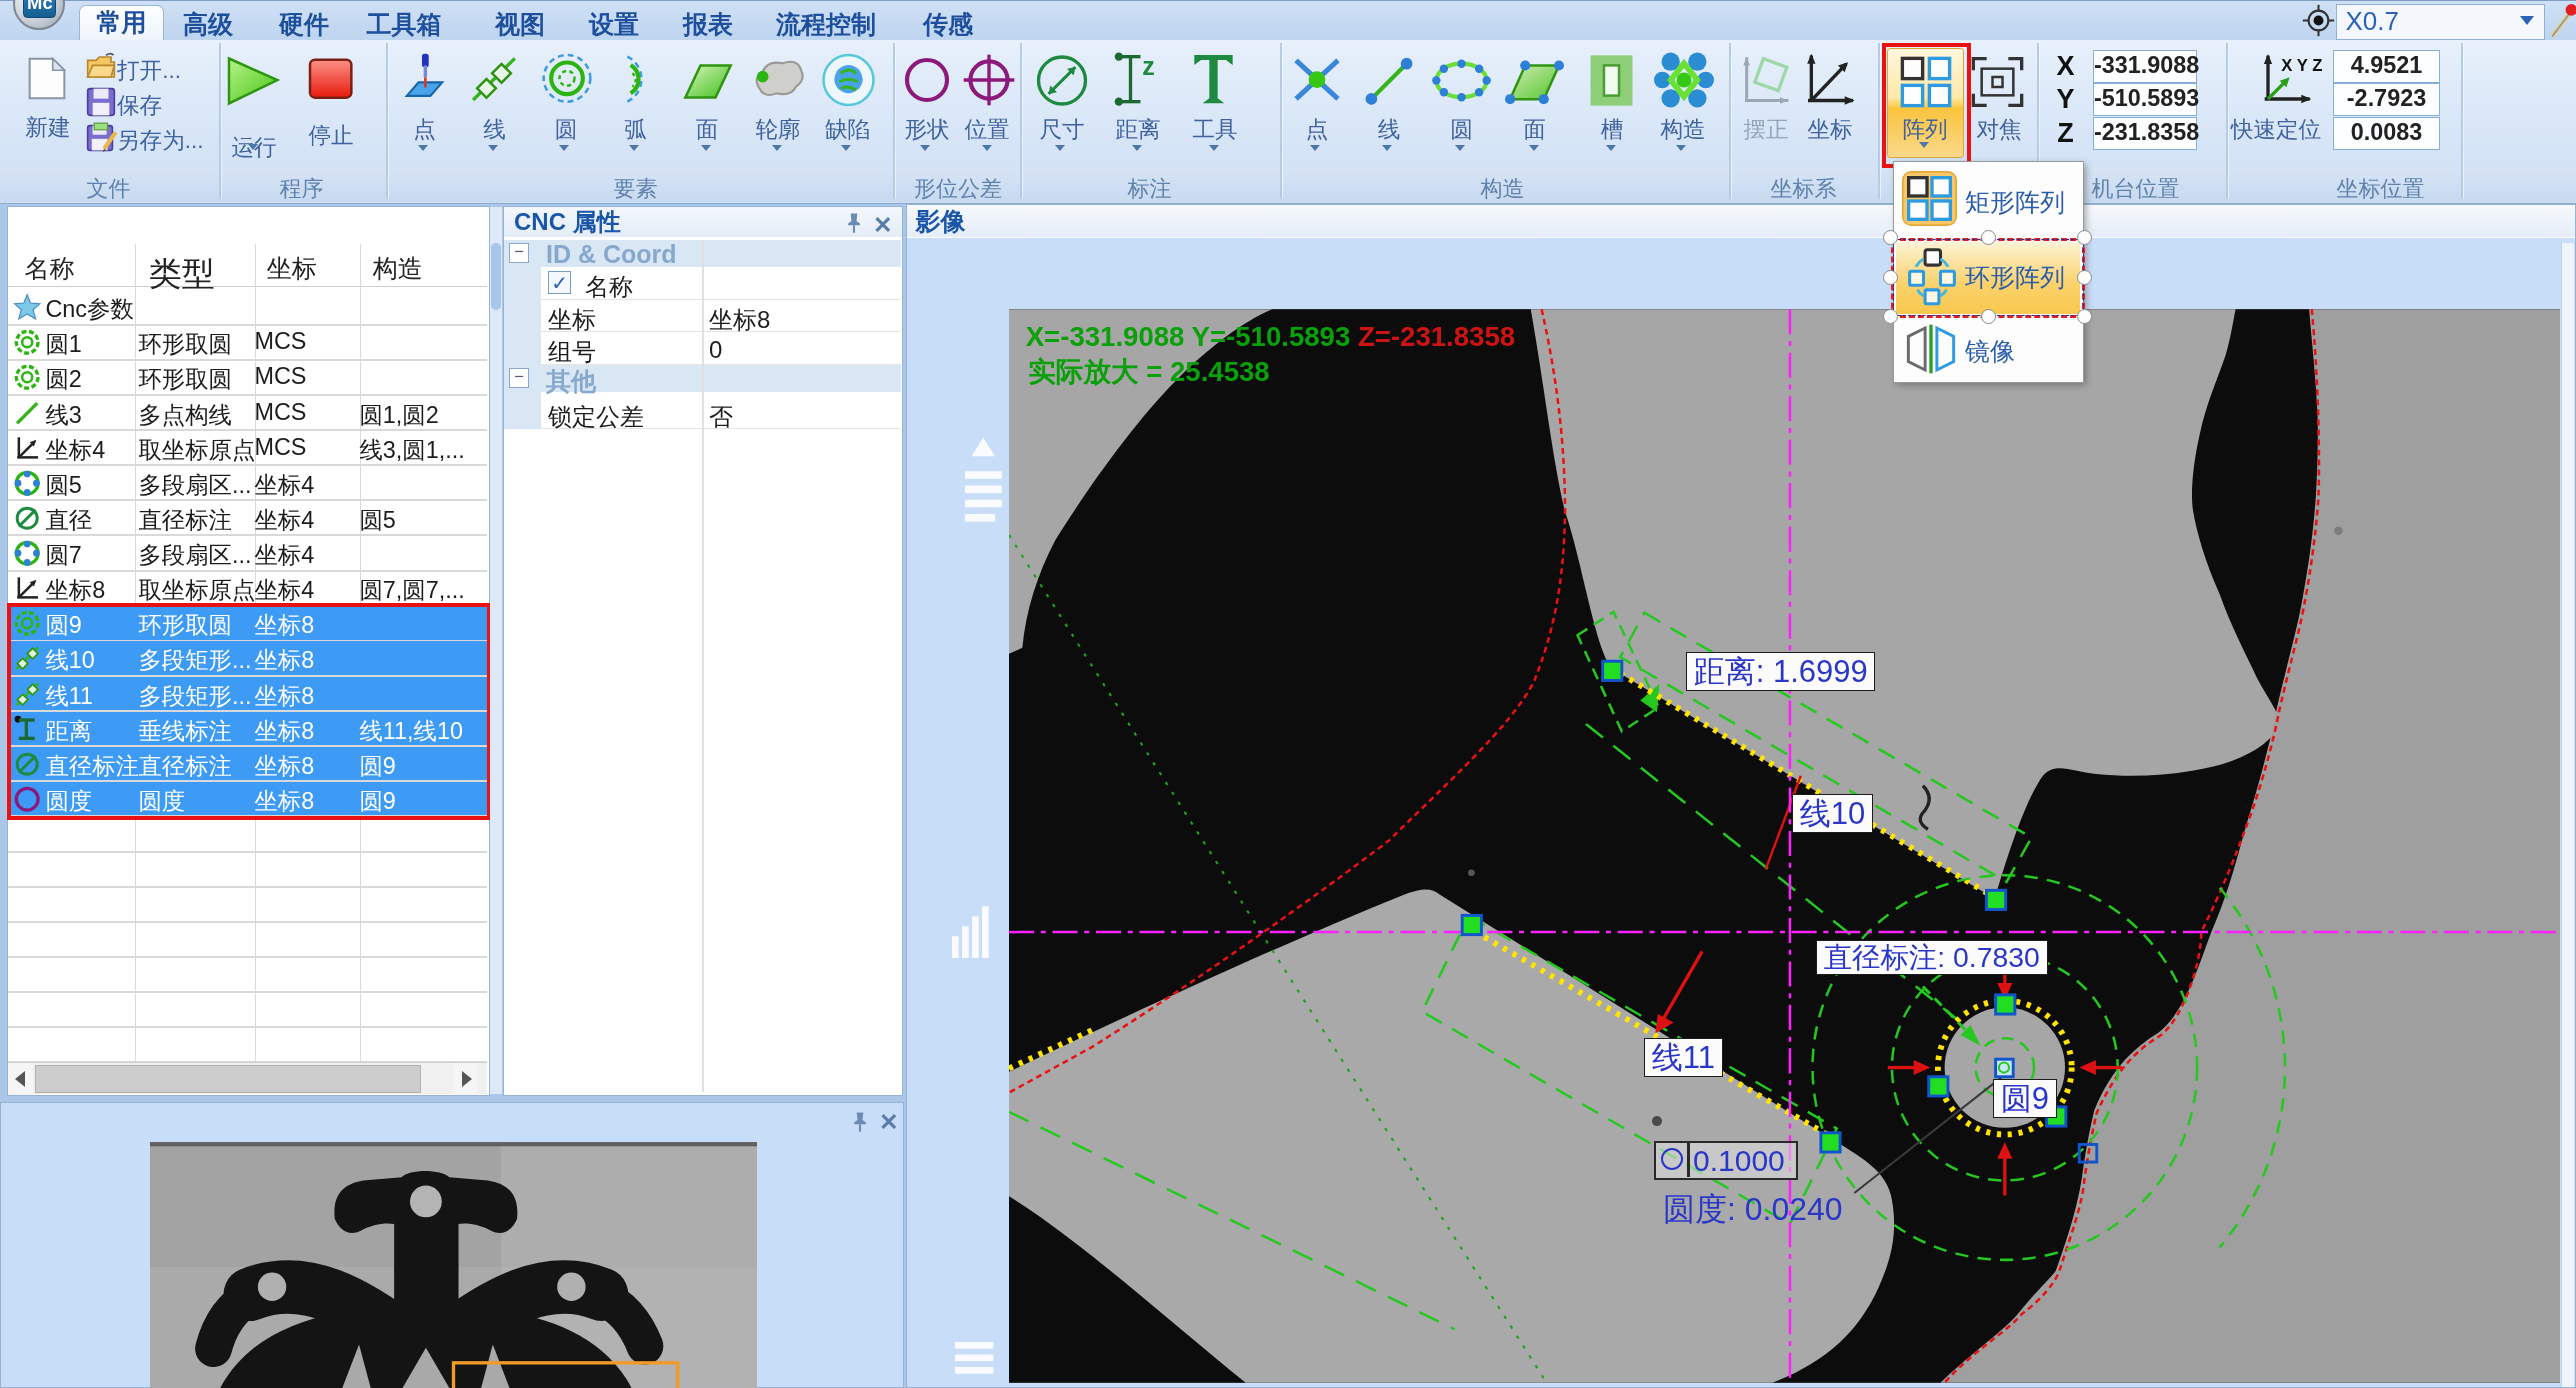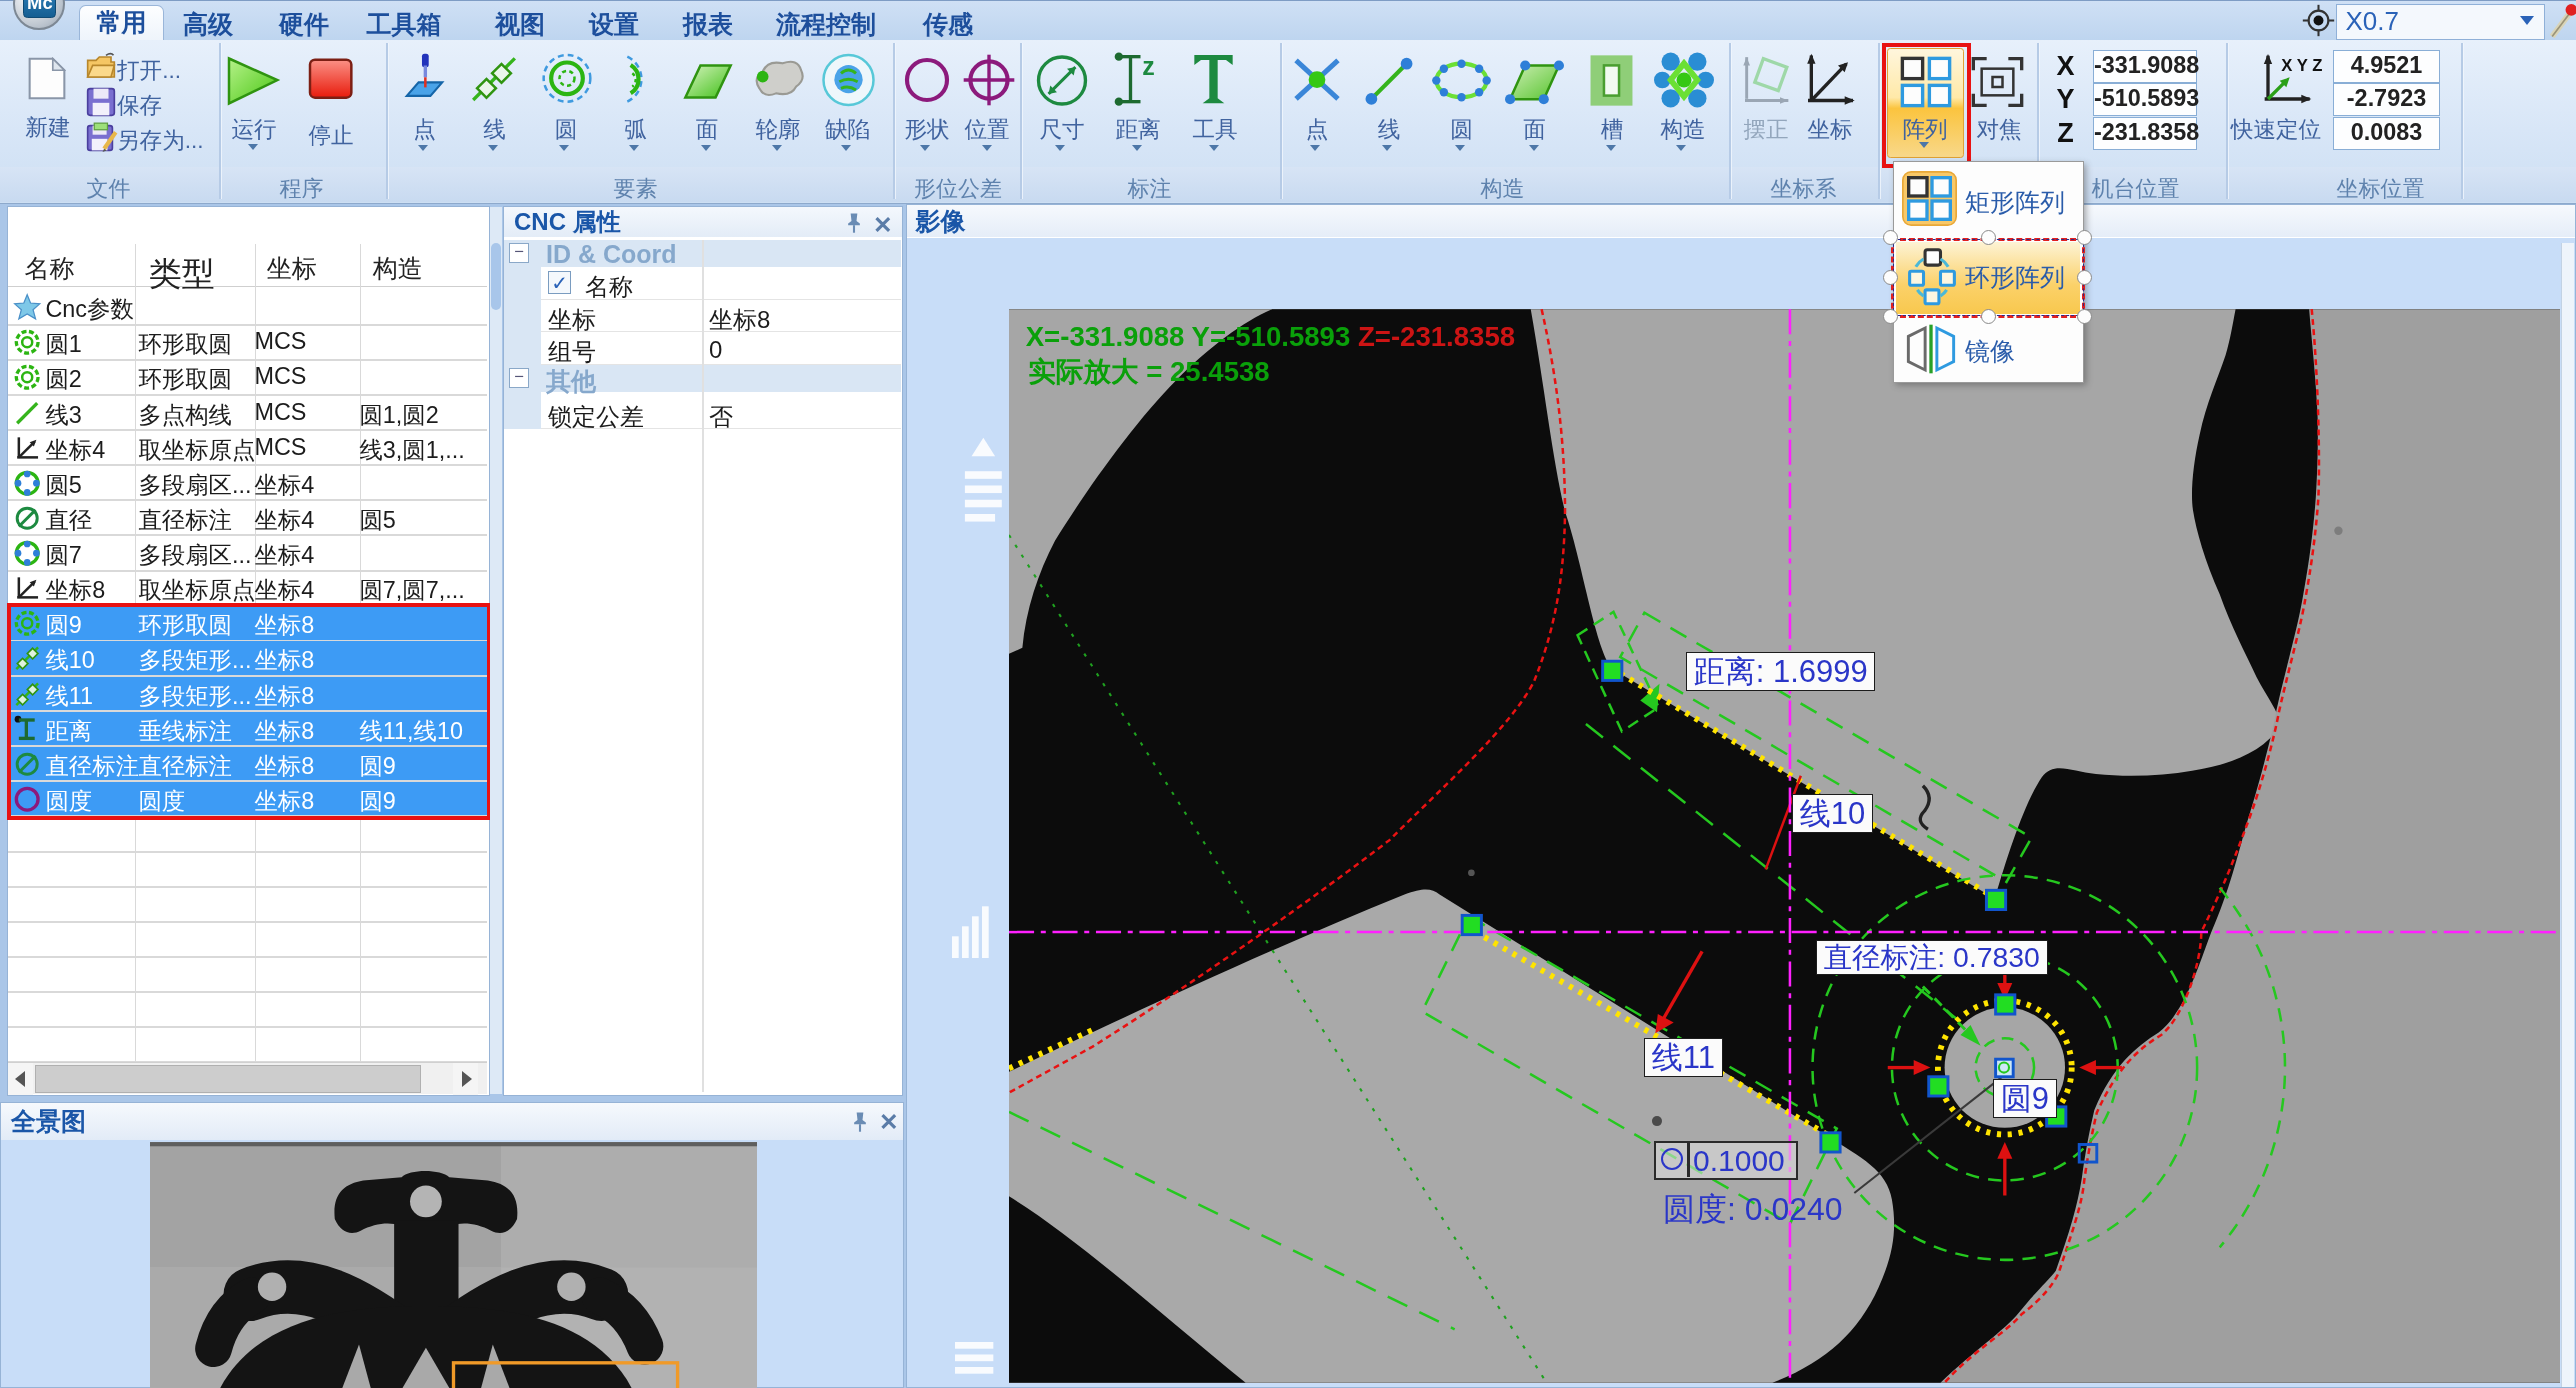--- a/index.html
+++ b/index.html
@@ -94,21 +94,21 @@
 <div class="rglabel" style="left:50px;width:117px;">文件</div>
 <svg class="abs" style="left:224px;top:15px;" width="60" height="52" viewBox="0 0 72 62">
       <path d="M6 4 L64 30 L6 58 Z" fill="url(#ggr)" stroke="#2f9410" stroke-width="3"></path>
       <defs>
         <linearGradient id="ggr" x1="0" y1="0" x2="1" y2="1">
           <stop offset="0" stop-color="#b6f28a"></stop>
           <stop offset="1" stop-color="#49c613"></stop>
         </linearGradient>
       </defs>
     </svg>
-<div class="rlabel" style="left:224px;top:74px;width:60px;">运行</div>
+<div class="rlabel" style="left:224px;top:92px;width:60px;">运行</div>
 <div class="dar" style="left:248px;top:104px;"></div>
 <svg class="abs" style="left:308px;top:18.4px;" width="47" height="43" viewBox="0 0 56 52">
       <rect x="2" y="2" width="50" height="46" rx="6" fill="url(#grd)" stroke="#7c1f14" stroke-width="3"></rect>
       <defs>
         <linearGradient id="grd" x1="0" y1="0" x2="0" y2="1">
           <stop offset="0" stop-color="#fb9186"></stop>
           <stop offset="1" stop-color="#e81b0c"></stop>
         </linearGradient>
       </defs>
     </svg>
@@ -660,21 +660,20 @@
 <div class="imlabel" style="left:1816px;top:940px;font-size:28.4px;line-height:33px;">直径标注: 0.7830</div>
 <div class="imlabel" style="left:1644px;top:1038px;">线11</div>
 <div class="imlabel" style="left:1993px;top:1079px;">圆9</div>
 <div class="abs" style="left:1654px;top:1141px;width:144px;height:39px;background:rgba(225,225,225,0.55);border:2.5px solid #2a2a2a;">
 <div class="abs" style="left:31px;top:0;width:2.5px;height:34px;background:#2a2a2a;"></div>
 <div class="abs" style="left:5px;top:5px;width:22px;height:22px;border:2.5px solid #2a36c8;border-radius:50%;"></div>
 <div class="abs" style="left:37px;top:0.8px;color:#2a36c8;font-size:30px;">0.1000</div>
   </div>
 <div class="abs" style="left:1663px;top:1188px;color:#2a36c8;font-size:32px;">圆度: 0.0240</div>
 <div class="abs" style="left:0;top:1102px;width:904px;height:286px;background:#c8ddf8;border:1.7px solid #96b3d6;">
-<div style="position:absolute;left:0;top:0;width:100%;height:37px;background:linear-gradient(#f6f9fd,#e2ebf7);"><span style="color:#1a56a8;font-size:25px;font-weight:bold;line-height:37px;padding-left:10px;">全景图</span></div>
 <div class="abs" style="left:848px;top:6.7px;"><svg width="22" height="23.4" viewBox="0 0 26 28">
         <path d="M9 3 L17 3 L16 12 L20 15 L20 17 L6 17 L6 15 L10 12 Z" fill="#6a8cb4"></path>
         <line x1="13" y1="17" x2="13" y2="26" stroke="#6a8cb4" stroke-width="2.5"></line>
       </svg></div>
 <div class="abs" style="left:878px;top:5px;color:#5a7ca8;font-size:23.4px;font-weight:bold;">✕</div>
 </div>
 <svg class="abs" style="left:150px;top:1142px;" width="607" height="246" viewBox="0 0 726 294">
 <rect x="0" y="0" width="726" height="294" fill="#b2b2b2"></rect>
 <rect x="0" y="0" width="420" height="150" fill="#a3a3a3"></rect>
 <rect x="420" y="0" width="306" height="150" fill="#adadad"></rect>

